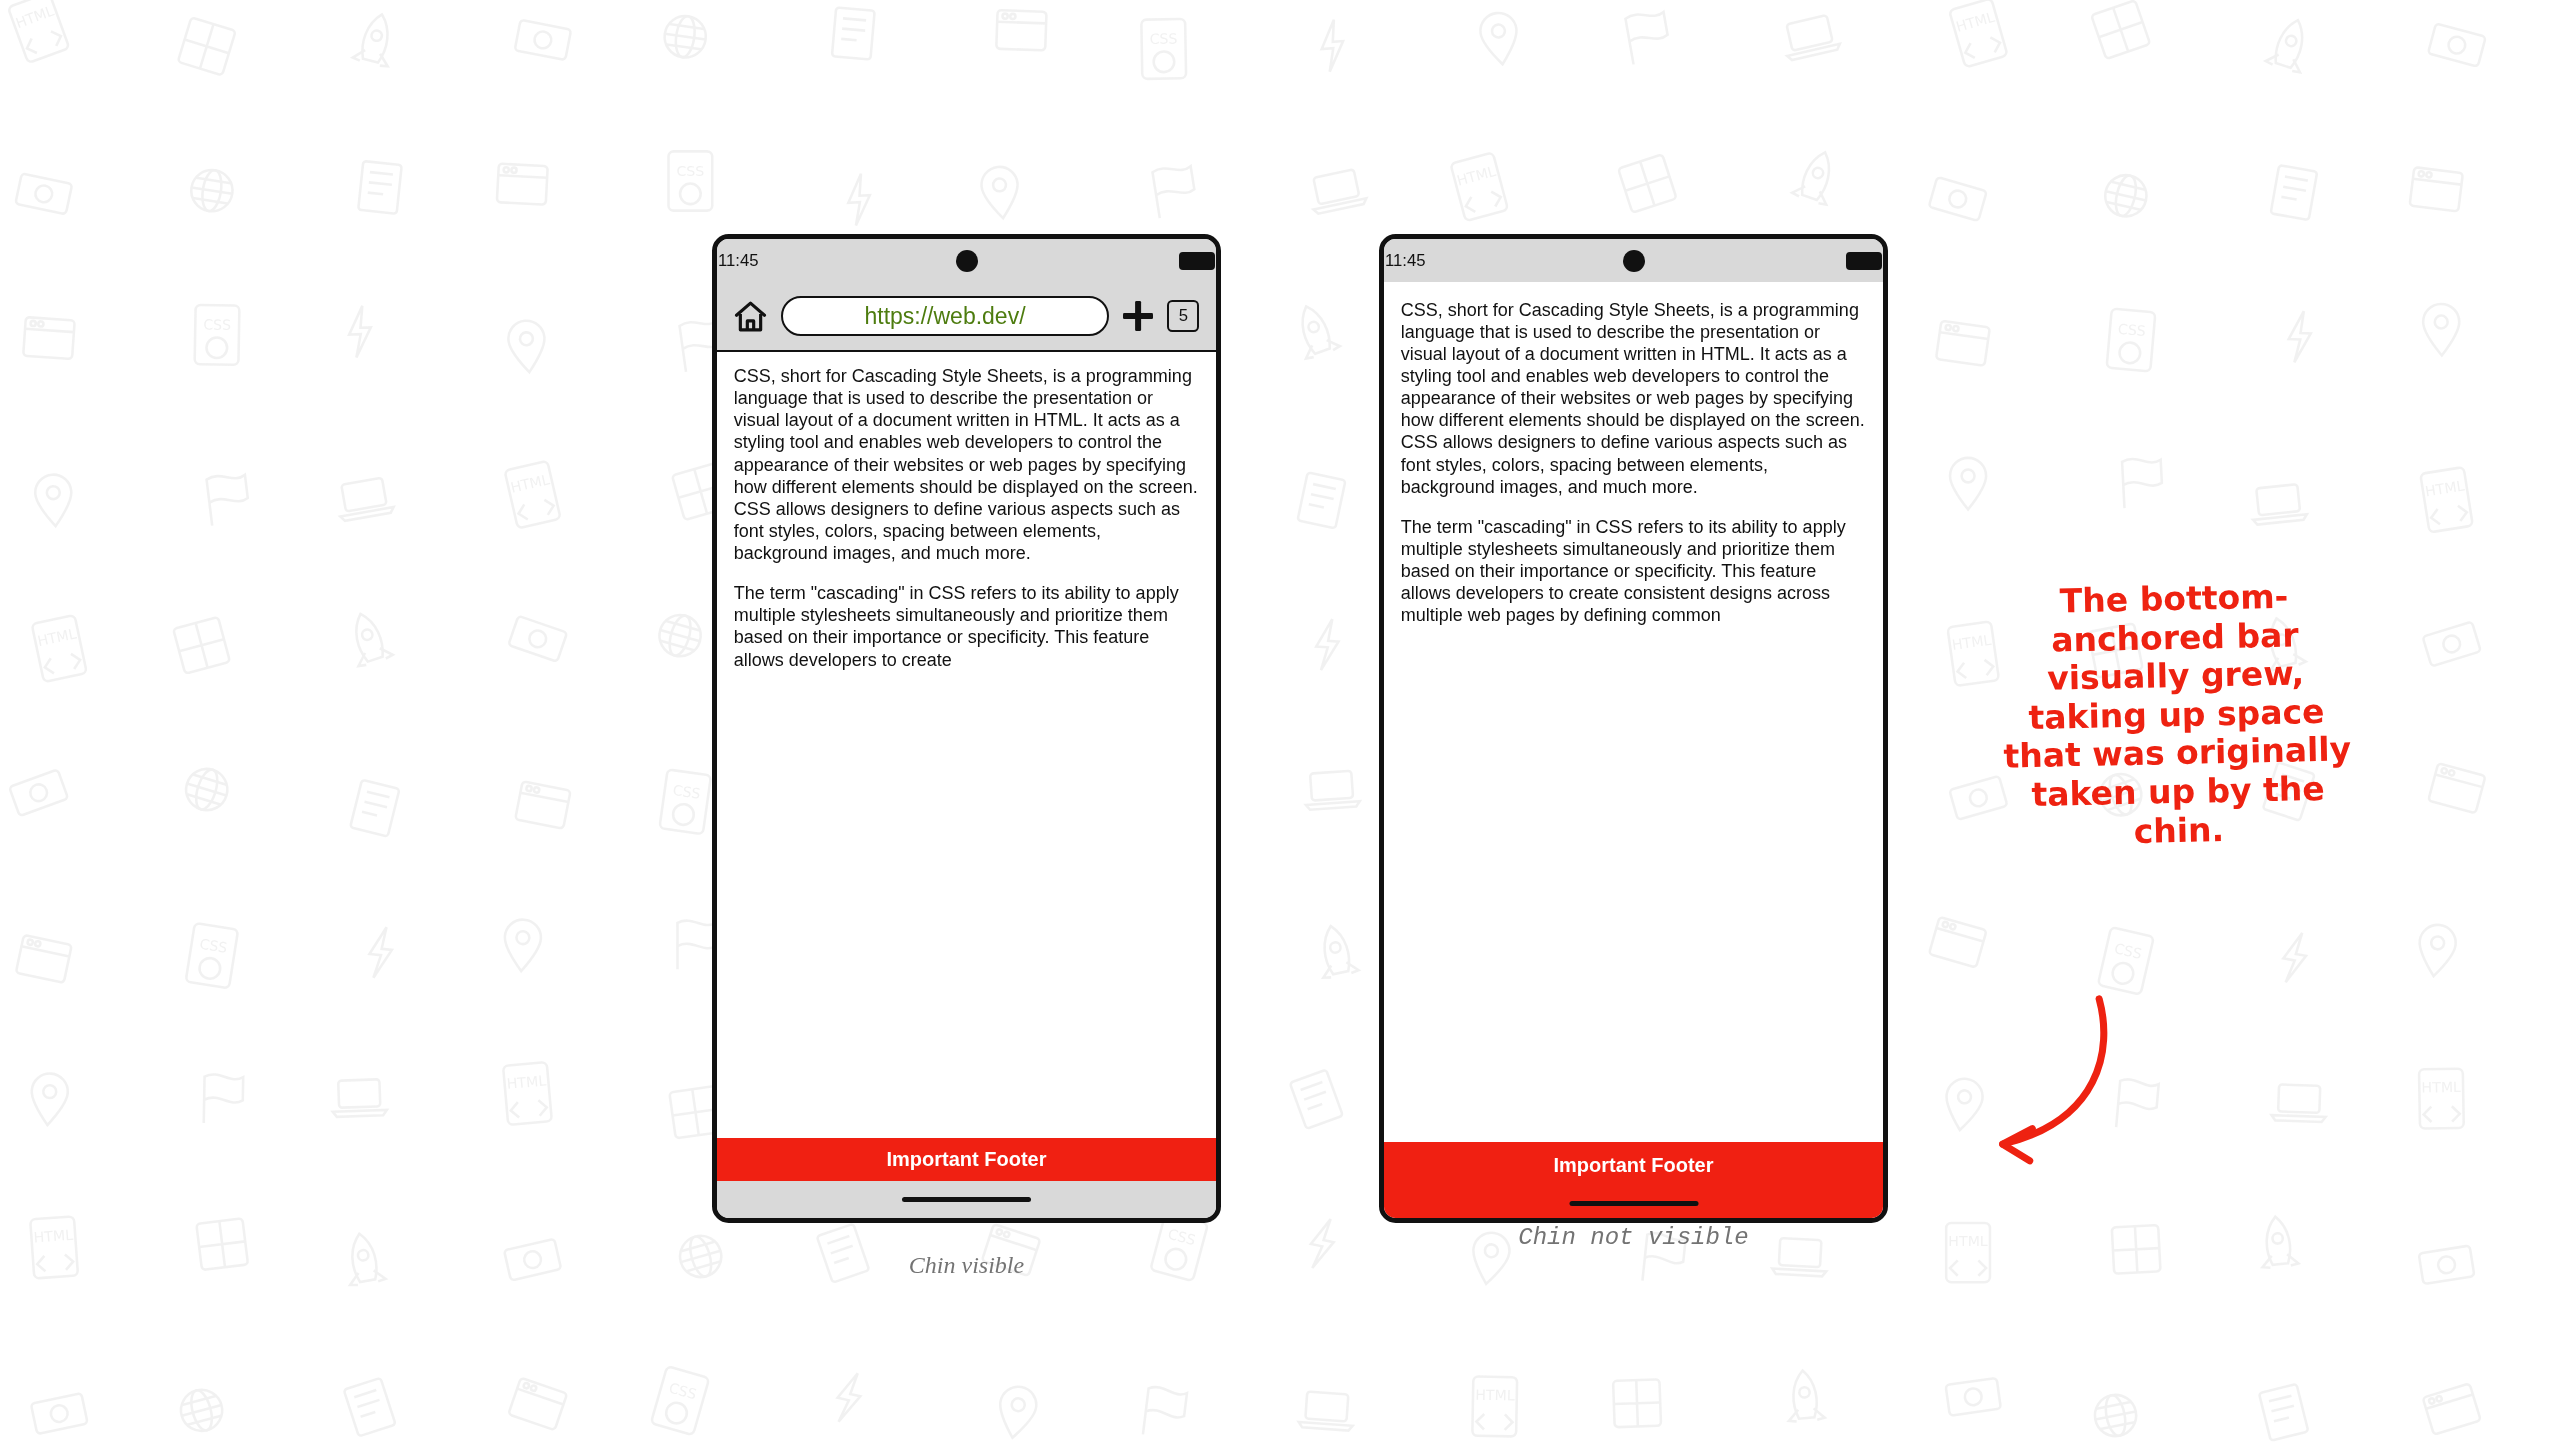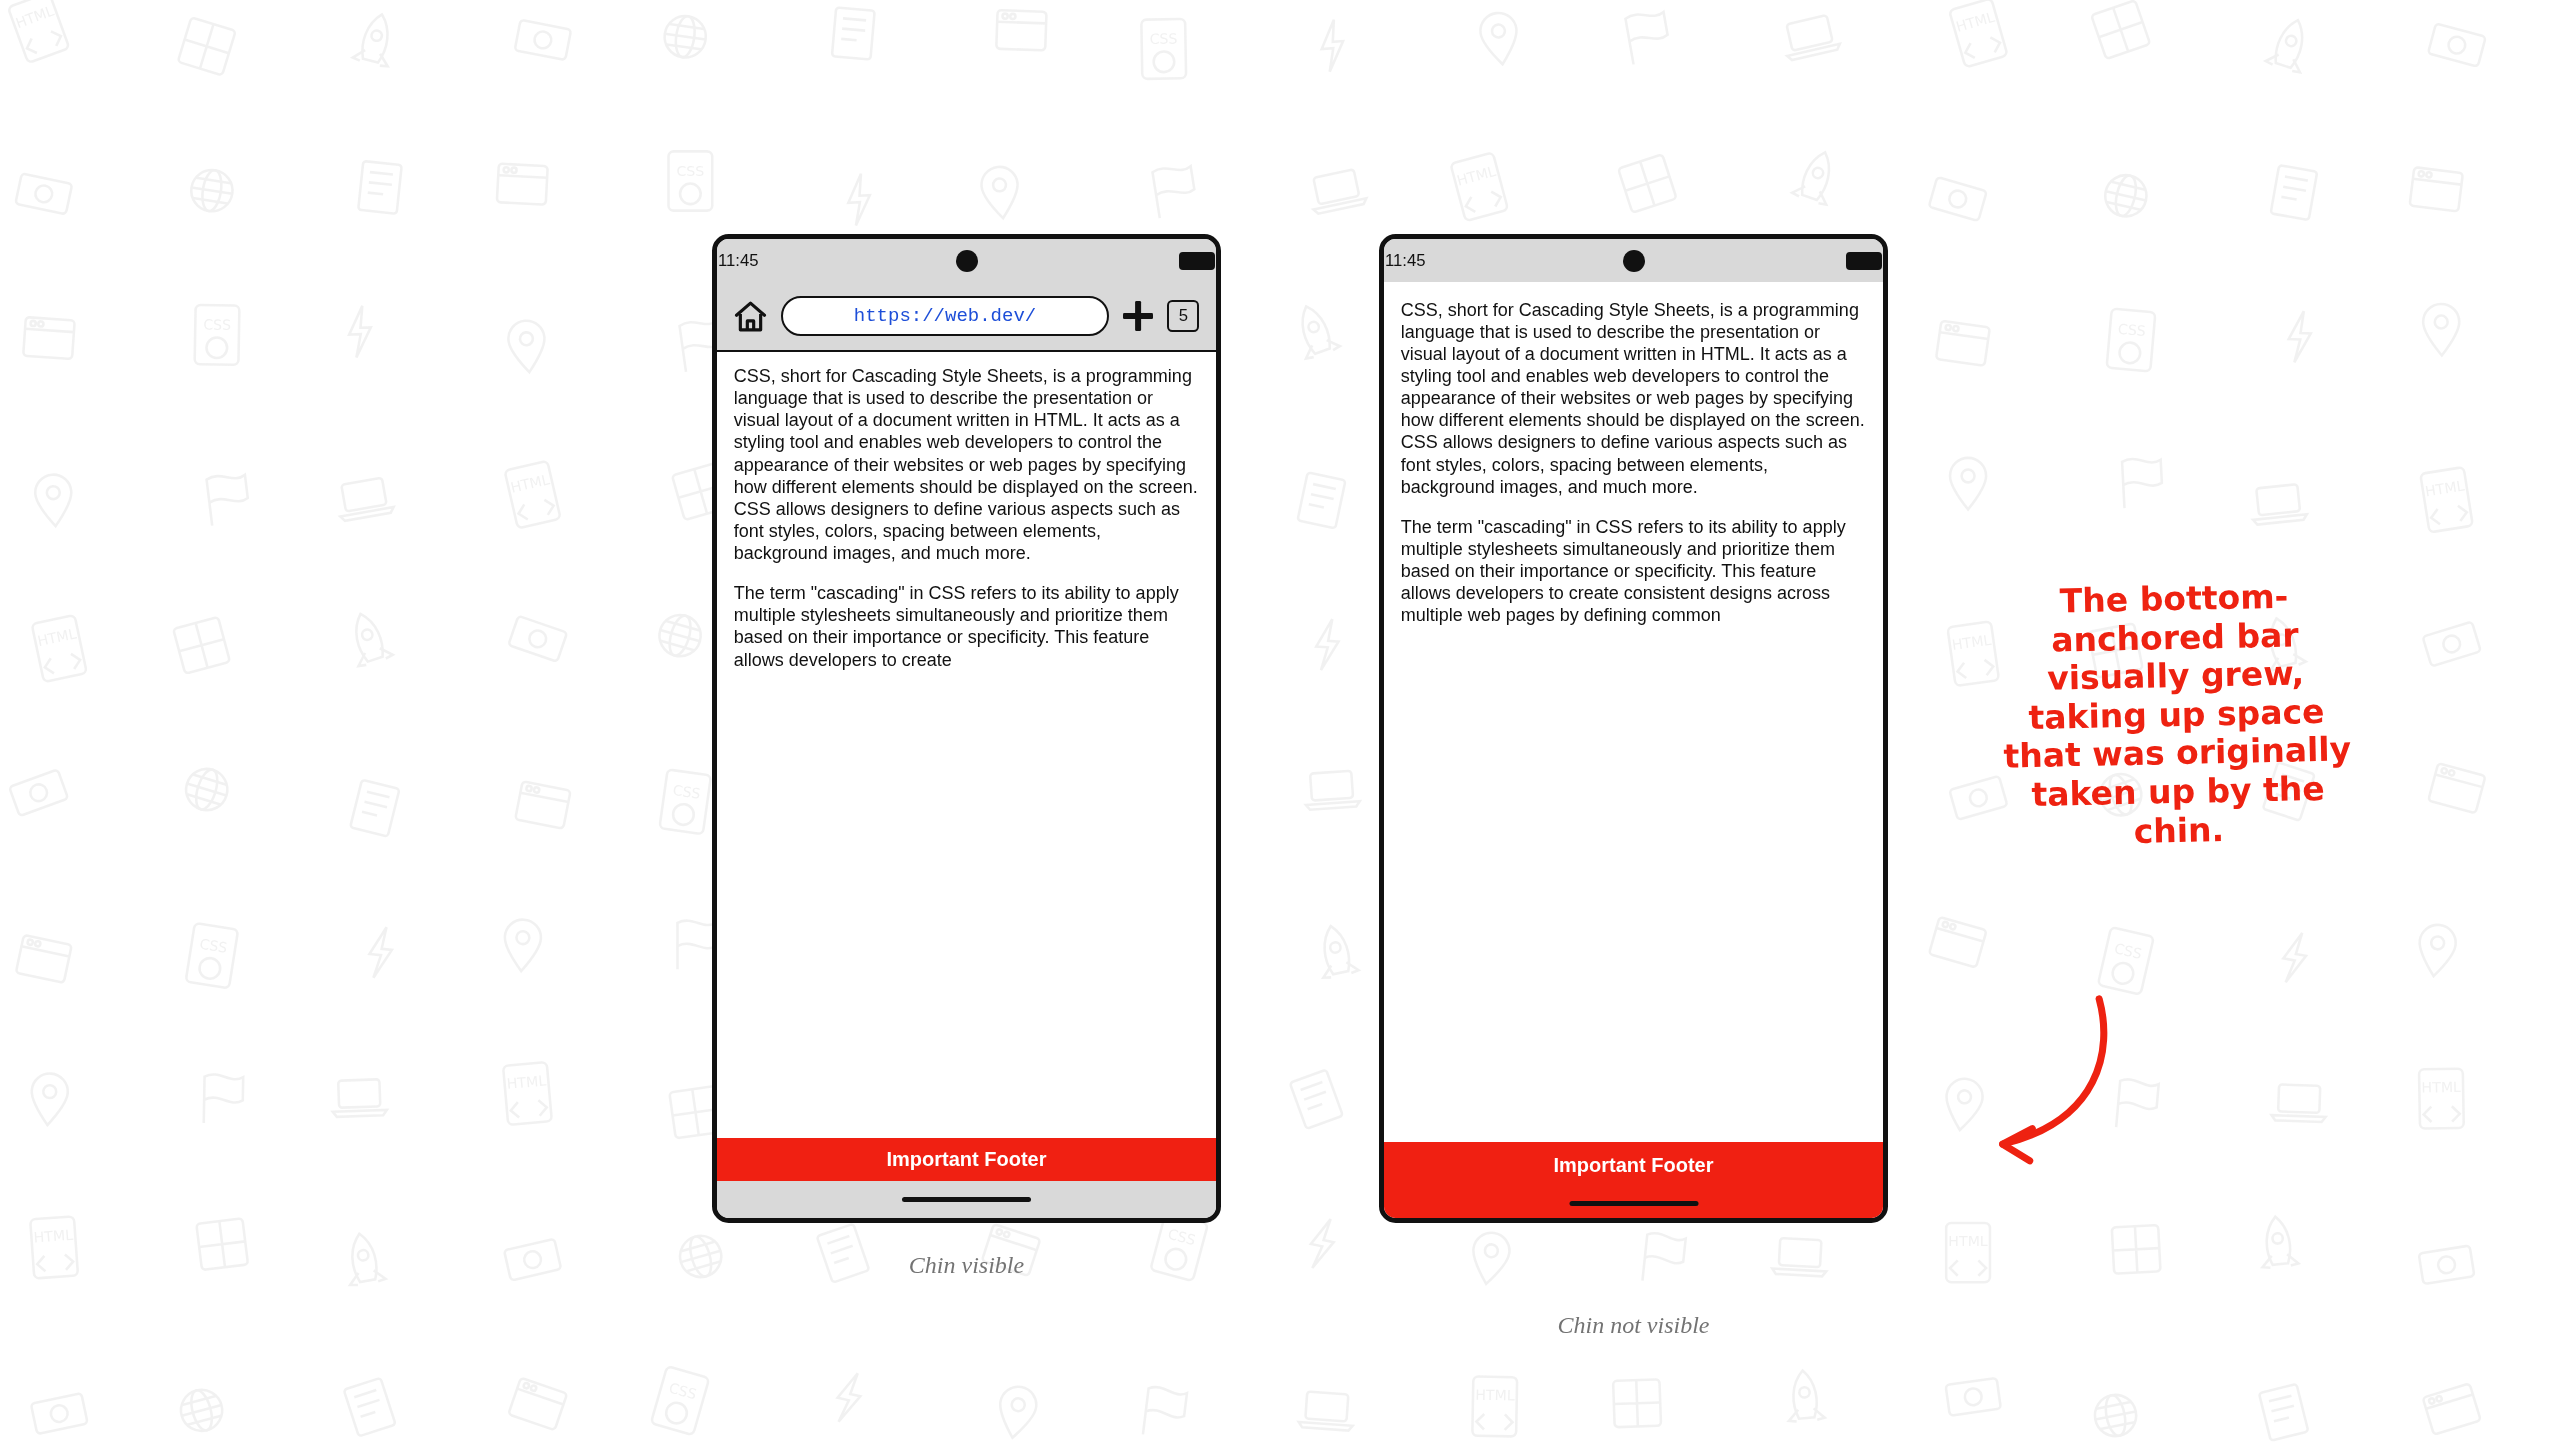--- a/index.html
+++ b/index.html
@@ -97,23 +97,22 @@
     height: 40px;
     background: #ffffff;
     border: 2.6px solid #111;
     border-radius: 22px;
     display: flex;
     align-items: center;
     justify-content: center;
     box-sizing: border-box;
   }
   .url-text {
-    font-size: 19px;
-    color: #1d4ed8;
-    font-family: Liberation Mono, monospace;
+    font-size: 23px;
+    color: #4d7c0f;
   }
   .plus-icon {
     width: 30px;
     height: 30px;
     flex: 0 0 auto;
     position: relative;
   }
   .plus-icon::before, .plus-icon::after {
     content: "";
     position: absolute;
@@ -192,21 +191,21 @@
   .caption {
     position: absolute;
     font-size: 24px;
     font-style: italic;
     color: #737373;
     font-family: "Liberation Serif", serif;
     text-align: center;
     width: 509px;
   }
   #caption-left  { left: 712px; top: 1252px; }
-  #caption-right { left: 1379px; top: 1312px; }
+  #caption-right { left: 1379px; top: 1224px; font-family: Liberation Mono, monospace; }
 
   
   #annotation {
     position: absolute;
     left: 1996px;
     top: 580px;
     width: 361px;
     color: #ee2211;
     font-size: 33px;
     line-height: 1.17;

